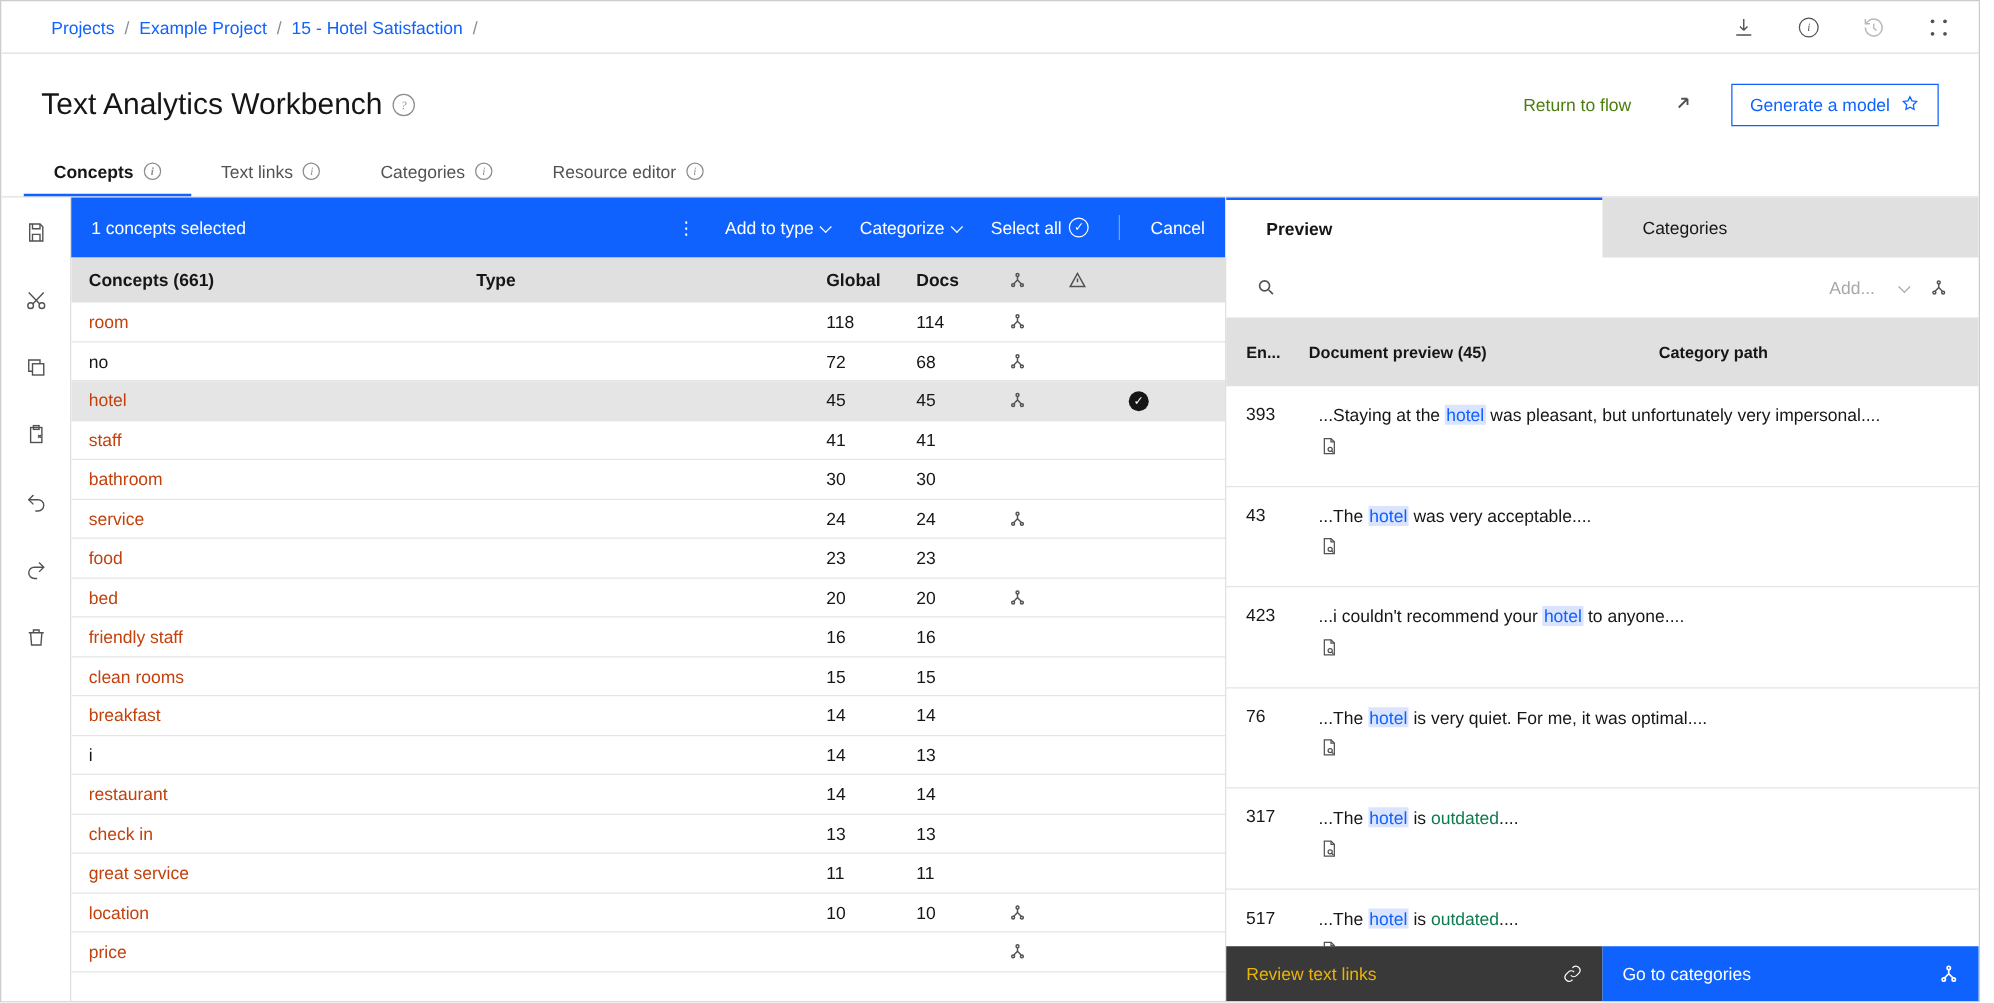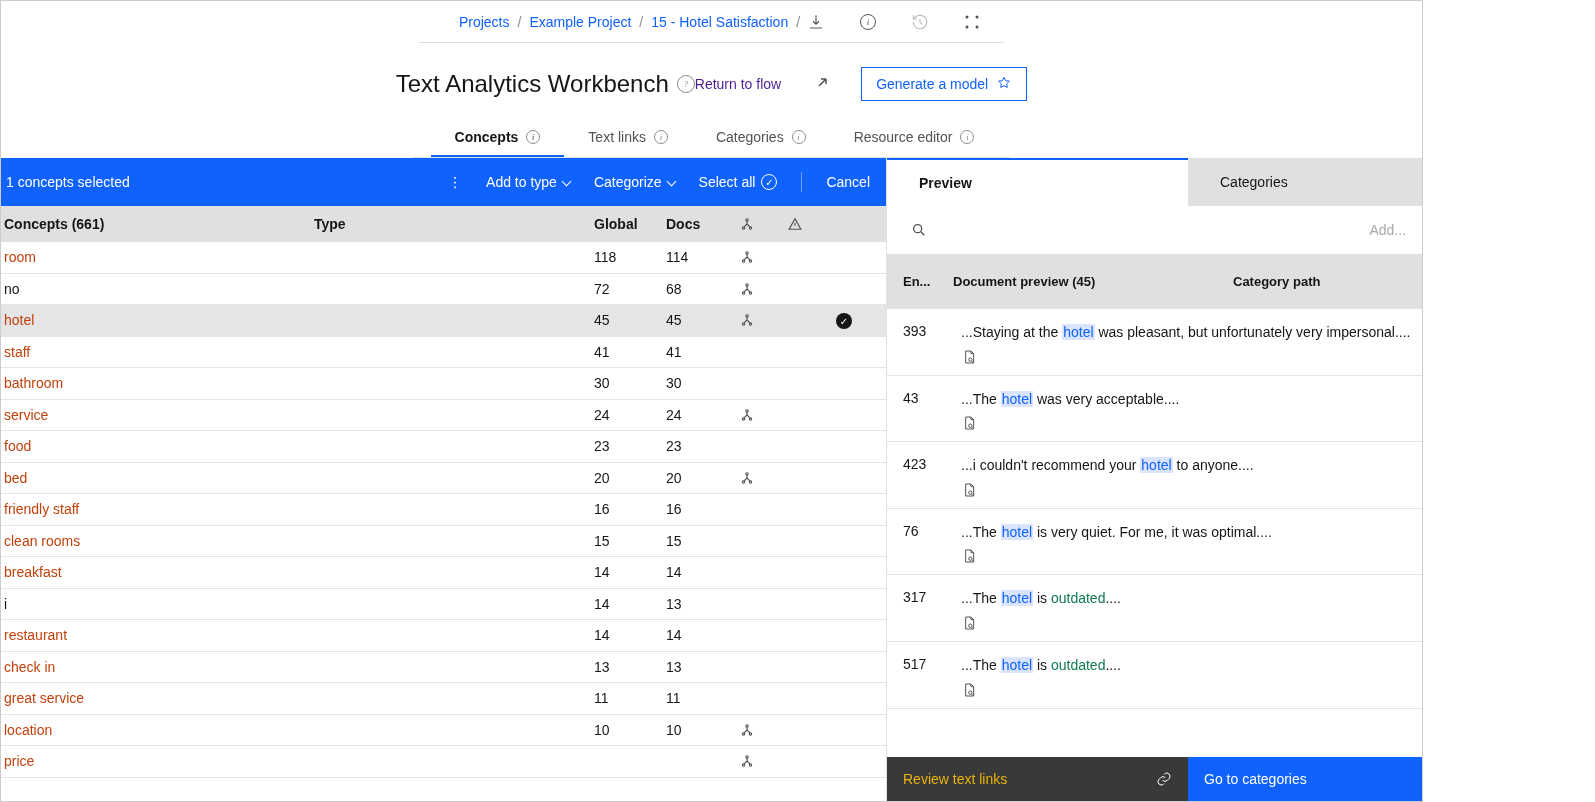--- a/index.html
+++ b/index.html
@@ -1,32 +1,32 @@
 <!DOCTYPE html>
 <html><head>
 <meta charset="utf-8">
 <style>
 * { box-sizing: border-box; margin: 0; padding: 0; }
 body { font-family: -apple-system, BlinkMacSystemFont, "Segoe UI", Helvetica, Arial, sans-serif; font-size: 14px; color: #161616; background: #fff; }
 a { color: #0f62fe; text-decoration: none; }
 
-.app { width: 1423px; height: 802px; border: 1px solid #ccc; display: flex; flex-direction: column; overflow: hidden; align-items: center; }
+.app { width: 1584px; height: 802px; border: 1px solid #ccc; display: flex; flex-direction: column; overflow: hidden; }
 
 
 .topbar { display: flex; align-items: center; height: 42px; border-bottom: 1px solid #e0e0e0; padding: 0 16px; }
 .breadcrumb { display: flex; gap: 8px; align-items: center; padding-left: 24px; }
 .breadcrumb .sep { color: #8d8d8d; }
 .topbar-right { margin-left: auto; display: flex; gap: 20px; align-items: center; }
 .icon-btn { width: 32px; height: 32px; display: flex; align-items: center; justify-content: center; cursor: pointer; color: #525252; }
 
 
 .title-row { display: flex; align-items: center; padding: 24px 32px 0 32px; }
 .title-row h1 { font-size: 24px; font-weight: 400; display: flex; align-items: center; gap: 8px; }
 .title-actions { margin-left: auto; display: flex; align-items: center; gap: 24px; }
-.link-btn { color: #4c1d95; cursor: pointer; }
+.link-btn { color: #4d7c0f; cursor: pointer; }
 .gen-btn { border: 1px solid #0f62fe; color: #0f62fe; padding: 8px 14px; display: flex; align-items: center; gap: 8px; cursor: pointer; font-size: 14px; }
 
 
 .main-tabs { display: flex; padding: 18px 12px 0 18px; border-bottom: 1px solid #e0e0e0; }
 .main-tab { padding: 10px 24px; cursor: pointer; display: flex; align-items: center; gap: 8px; color: #525252; border-bottom: 2px solid transparent; }
 .main-tab.active { border-bottom: 2px solid #0f62fe; color: #161616; font-weight: 600; }
 .info-icon { width: 14px; height: 14px; border: 1px solid #8d8d8d; border-radius: 50%; display: inline-flex; align-items: center; justify-content: center; font-size: 9px; color: #8d8d8d; font-style: italic; font-family: serif; }
 
 
 .workspace { flex: 1; display: flex; min-height: 0; }
@@ -60,21 +60,21 @@
 
 .right-panel { width: 602px; display: flex; flex-direction: column; }
 .right-tabs { display: flex; height: 48px; }
 .right-tab { flex: 1; display: flex; align-items: center; padding: 0 32px; background: #e0e0e0; cursor: pointer; }
 .right-tab.active { background: #fff; border-top: 2px solid #0f62fe; font-weight: 600; }
 .right-toolbar { display: flex; align-items: center; padding: 8px 16px; gap: 8px; }
 .right-toolbar .spacer { flex: 1; }
 .add-select { color: #a8a8a8; display: flex; align-items: center; gap: 20px; cursor: pointer; }
 .preview-header { background: #e0e0e0; display: grid; grid-template-columns: 50px 280px 1fr; padding: 20px 16px; font-weight: 600; font-size: 13px; }
 .preview-body { flex: 1; overflow-y: scroll; }
-.preview-row { display: grid; grid-template-columns: 50px 1fr; gap: 8px; padding: 14px 16px 10px 16px; border-bottom: 1px solid #e5e5e5; font-size: 14px; }
+.preview-row { display: grid; grid-template-columns: 50px 1fr; gap: 8px; padding: 14px 16px 24px 16px; border-bottom: 1px solid #e5e5e5; font-size: 14px; }
 .preview-row .snippet { line-height: 1.4; }
 .hl-concept { color: #0f62fe; background: #dbe4ff; padding: 0 1px; font-weight: 500; }
 .hl-key { color: #0e7a4e; font-weight: 500; }
 .doc-icon { margin-top: 6px; }
 
 
 .bottom-bar { display: flex; }
 .bb-btn { flex: 1; padding: 14px 16px; display: flex; align-items: center; justify-content: space-between; cursor: pointer; }
 .bb-review { background: #393939; color: #eab308; }
 .bb-gotocats { background: #0f62fe; color: #fff; }

